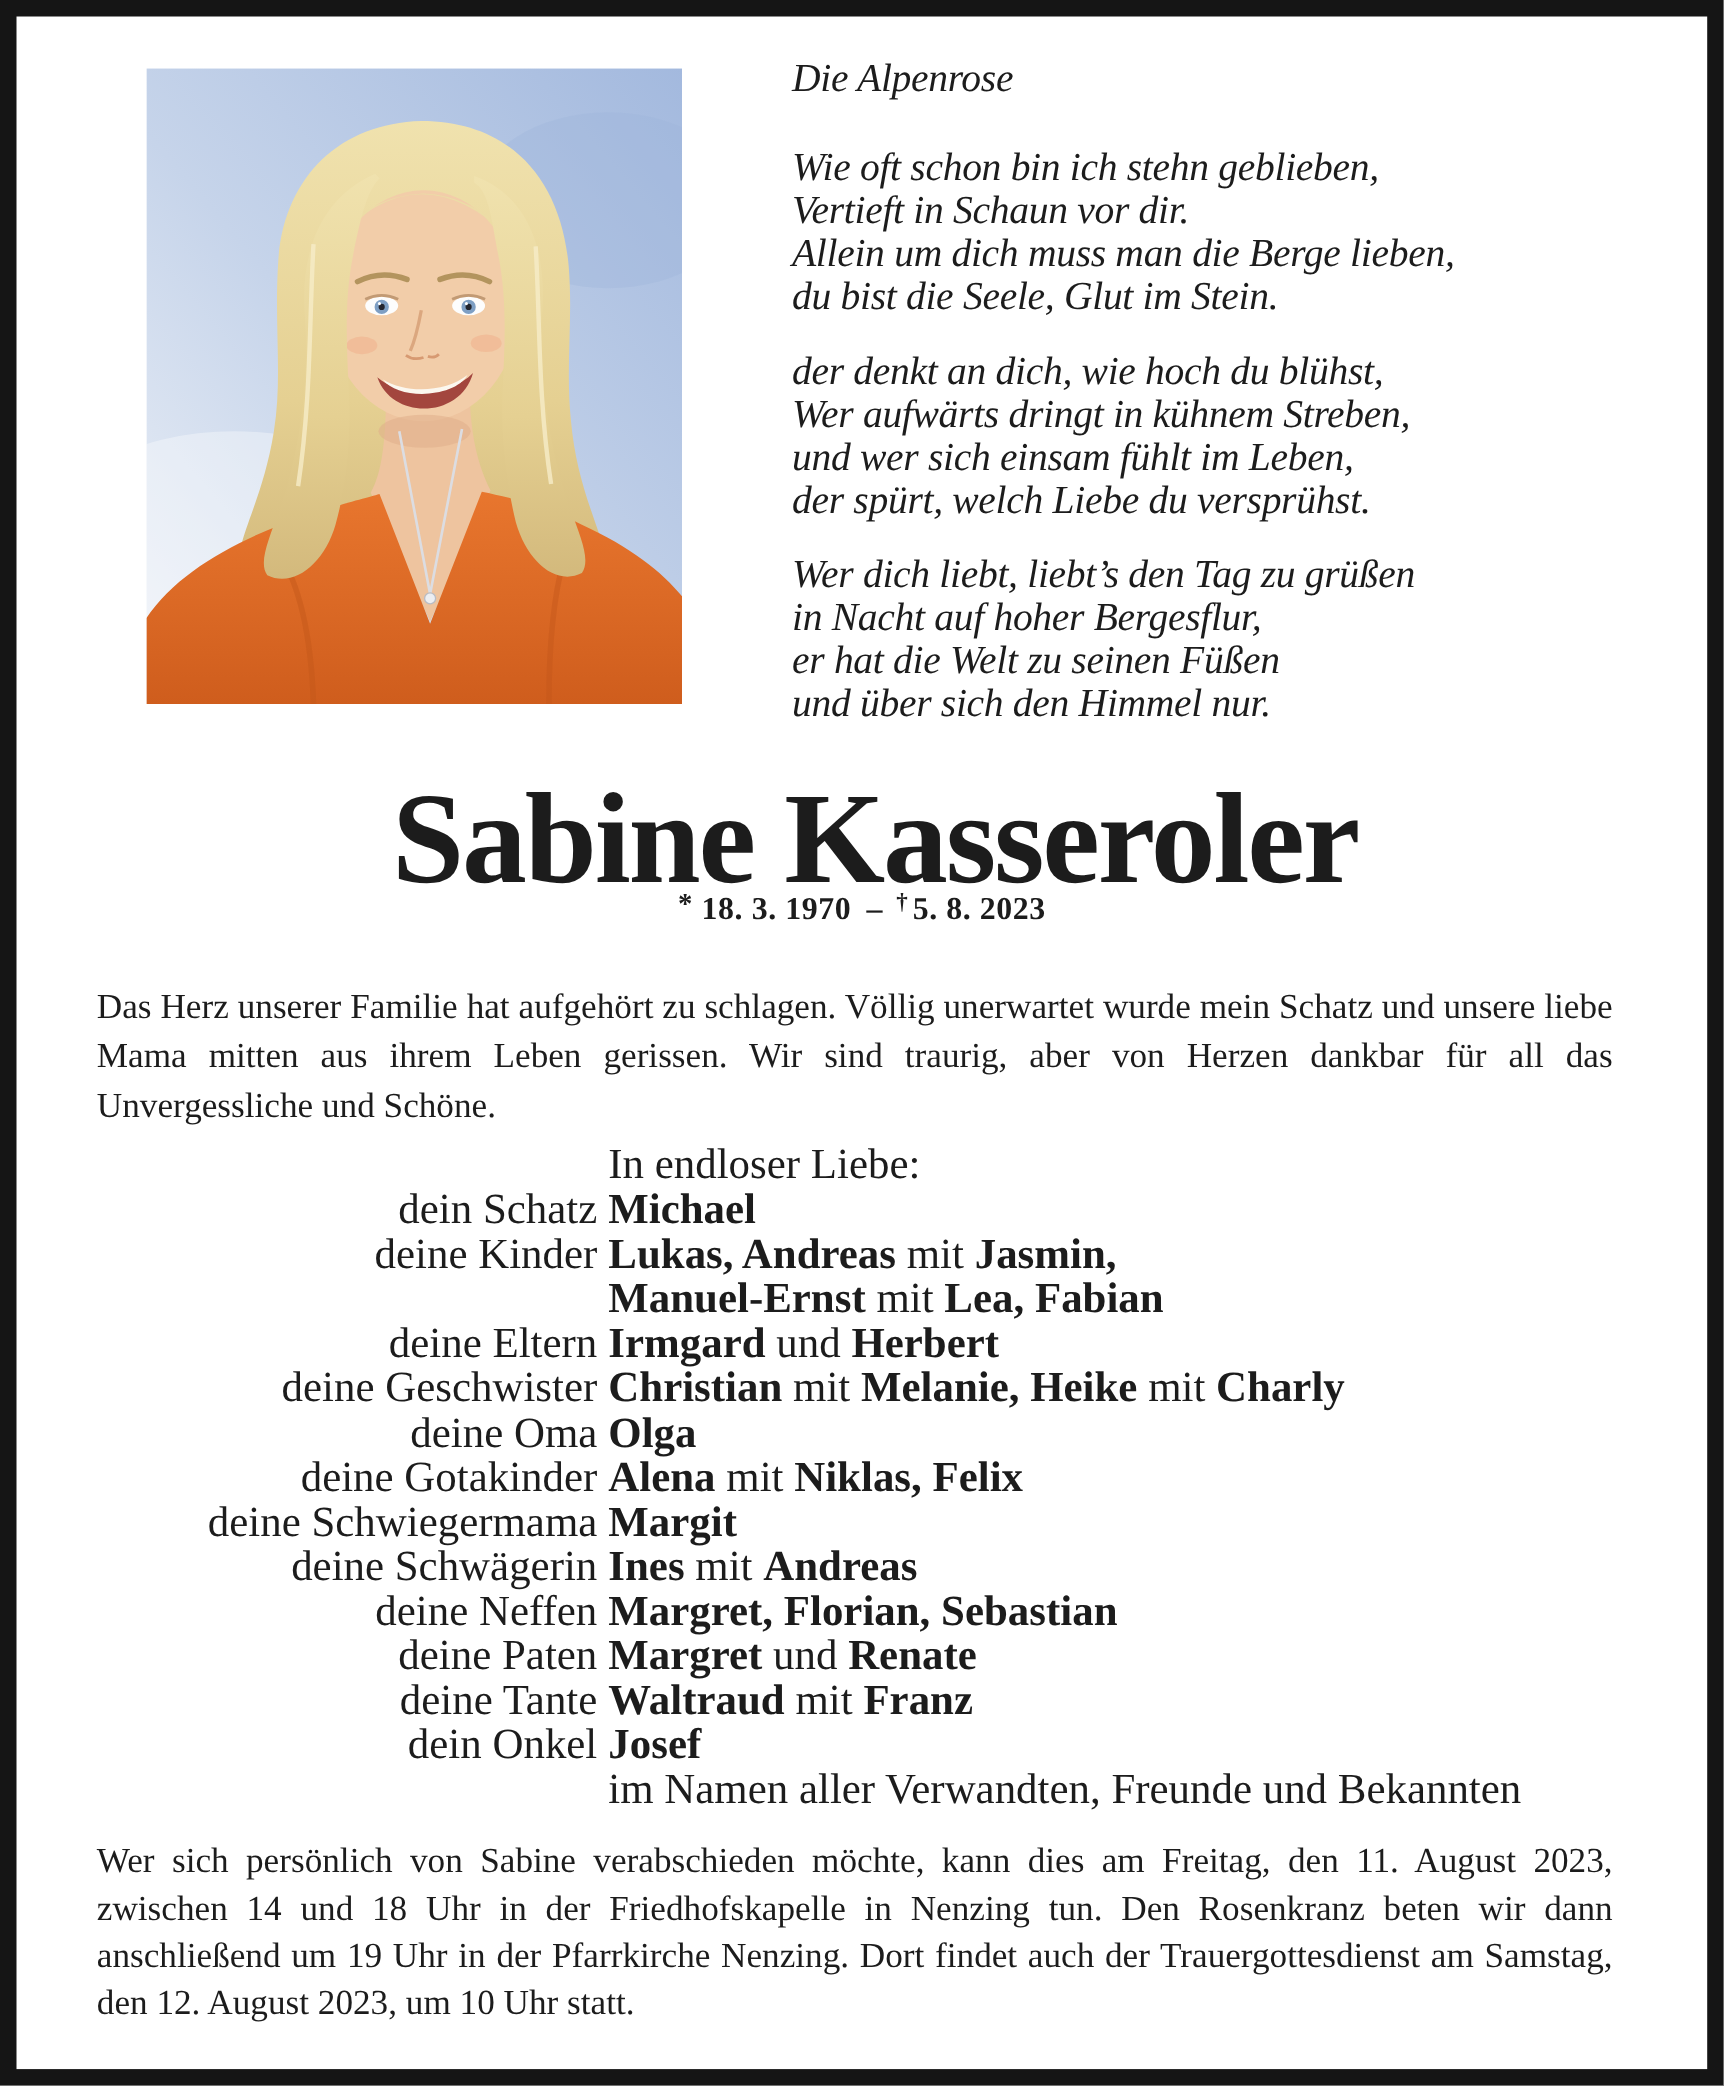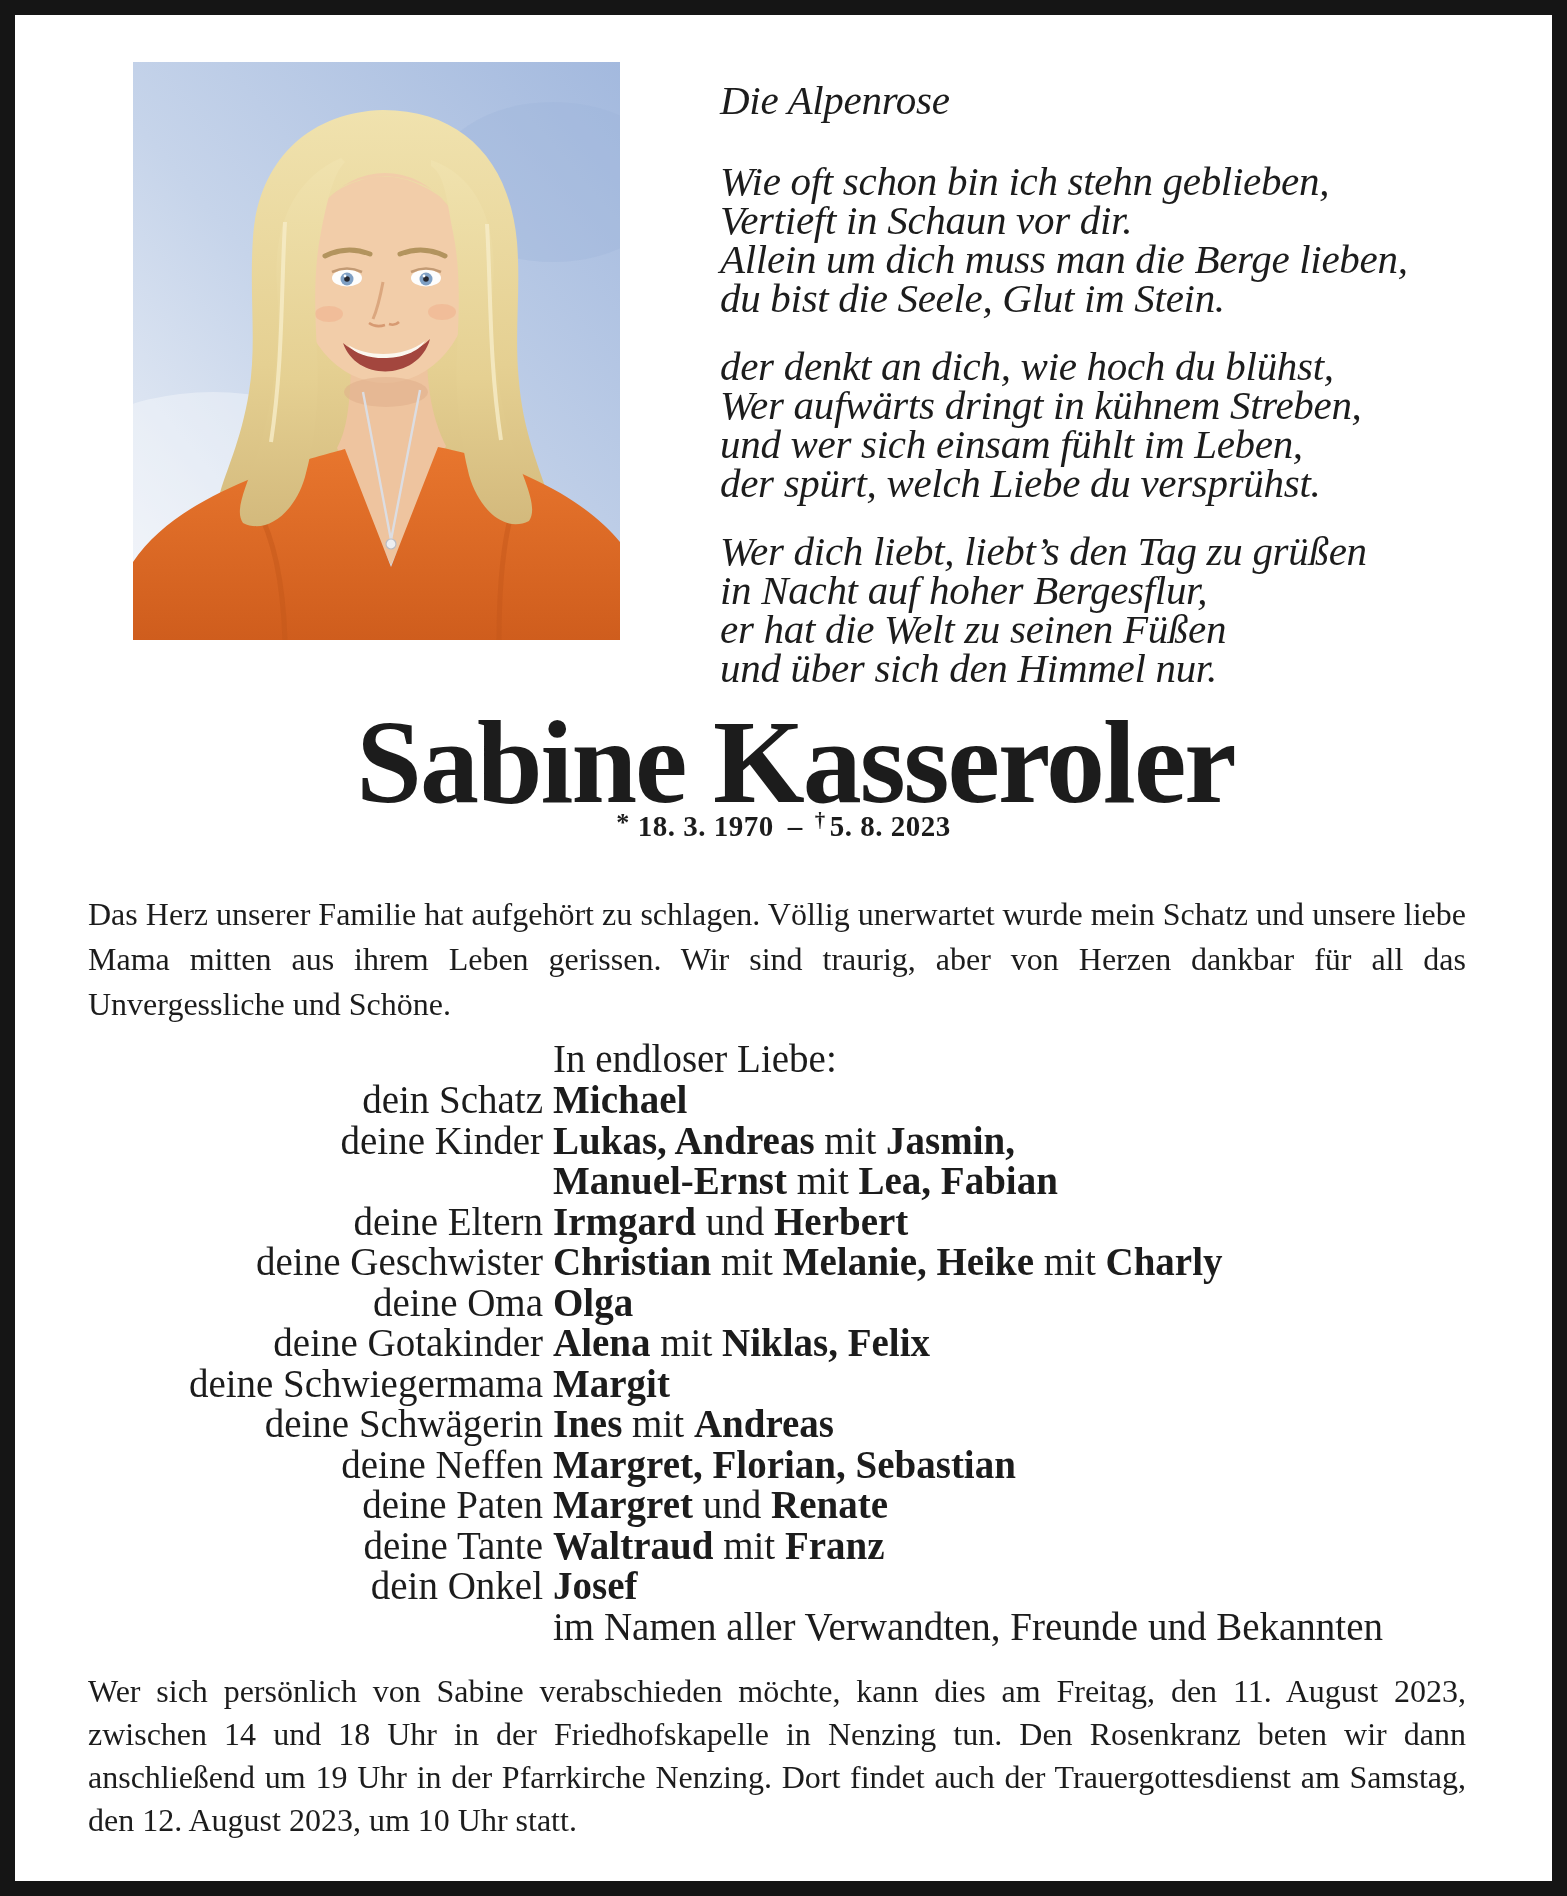--- a/index.html
+++ b/index.html
@@ -21,23 +21,22 @@
   
   .photo{
     position:absolute;left:133px;top:62px;width:487px;height:578px;
     overflow:hidden;
   }
   .photo svg{display:block;width:100%;height:100%;}
   
   .poem{
     position:absolute;left:720px;top:52px;width:800px;
     font-style:italic;
-    font-size:41px;line-height:39px;
+    font-size:36px;line-height:39px;
     letter-spacing:-0.3px;
-    margin-top:29px;
   }
   .poem-title{margin:0 0 42px 0;}
   .stanza{margin:0 0 29px 0;}
   
   .name{
     position:absolute;left:0;top:692px;width:100%;
     margin:12px;text-align:center;
     font-size:118px;font-weight:700;line-height:1;
     letter-spacing:-2px;
   }

